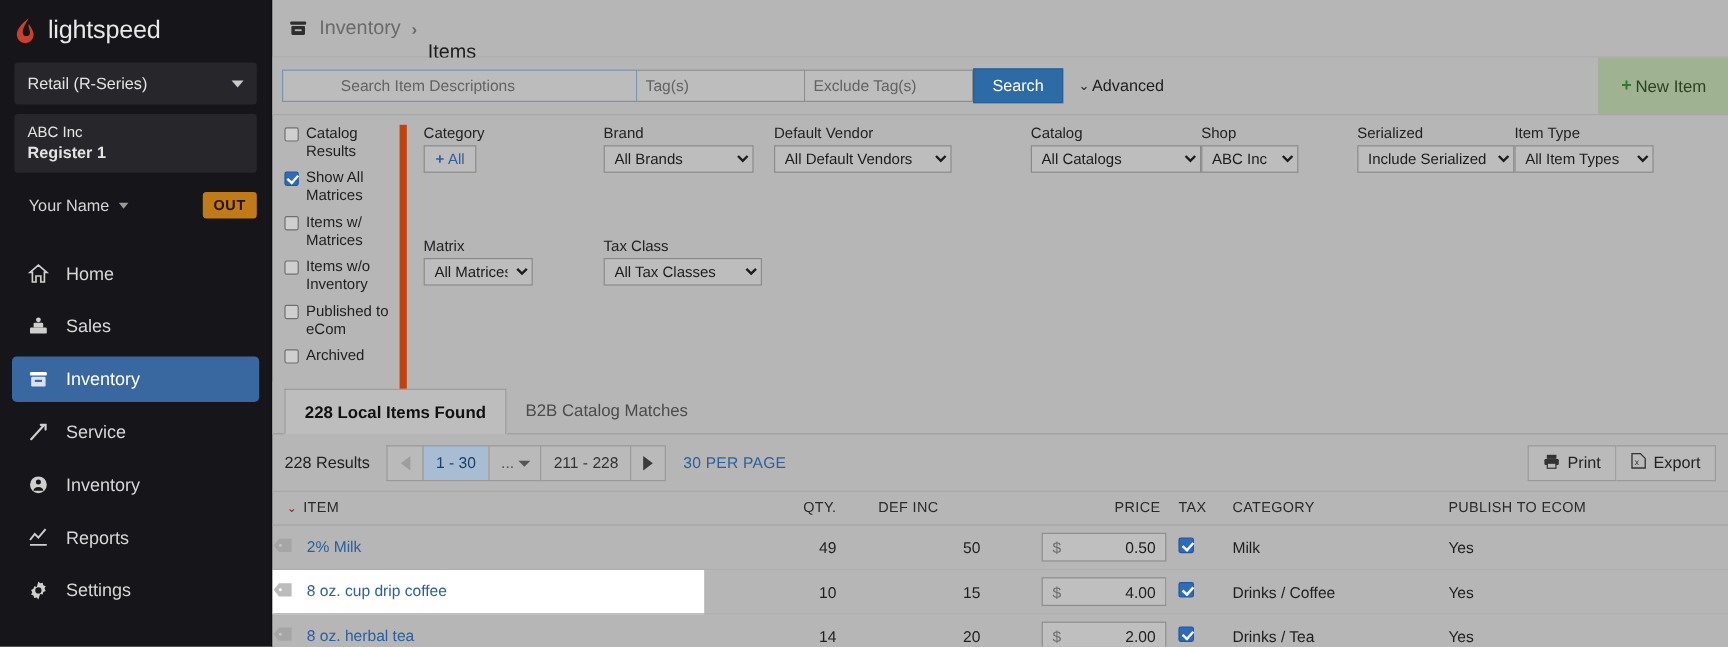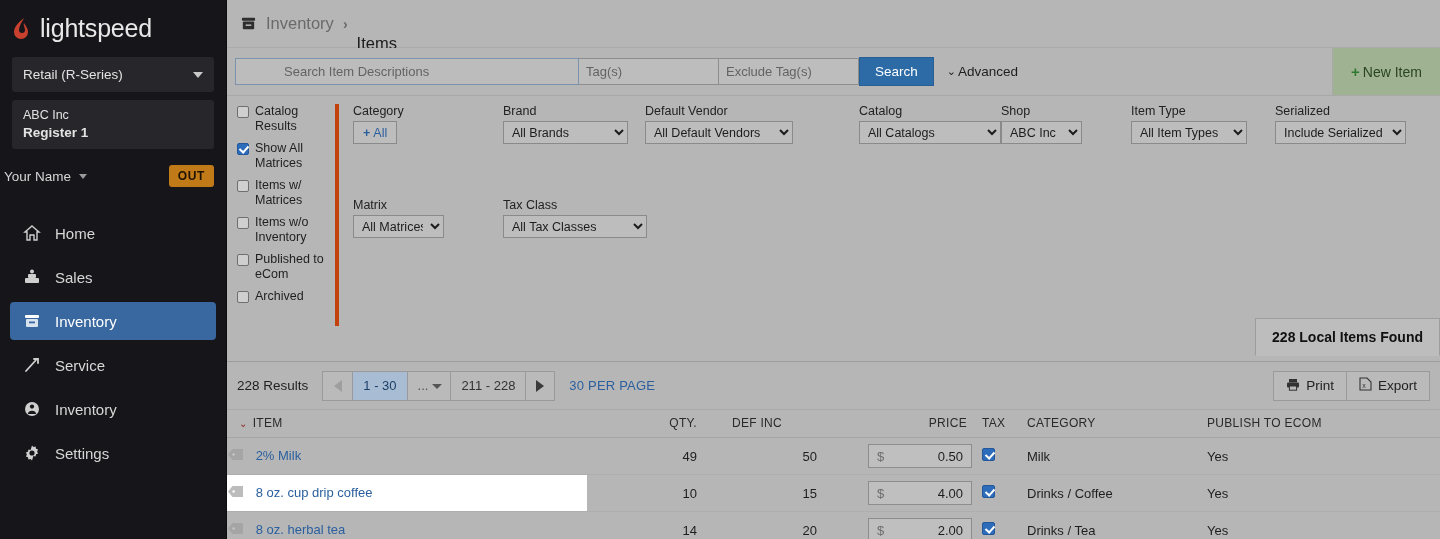--- a/index.html
+++ b/index.html
@@ -14,21 +14,21 @@
   
   .sidebar {
     width: 227px; height: 539px;
     background: #16161a;
     flex: 0 0 227px;
     position: relative;
     border-right: 1px solid #0c0c0e;
   }
   .brand { display: flex; align-items: center; gap: 7px; padding: 14px 0 12px 13px; }
   .brand-mark { width: 20px; height: 24px; position: relative; display:block; }
-  .brand-name { color: #e8e8e8; font-size: 25px; letter-spacing: -.2px; text-align: center; }
+  .brand-name { color: #e8e8e8; font-size: 21px; letter-spacing: -.2px; text-align: center; }
 
   .select-box {
     margin: 2px 12px 0 12px;
     background: #26262b;
     border-radius: 3px;
     height: 35px;
     display: flex; align-items: center; justify-content: space-between;
     padding: 0 11px;
     color: #e3e3e3; font-size: 13.5px;
   }
@@ -42,21 +42,21 @@
     margin: 8px 12px 0 12px;
     background: #26262b;
     border-radius: 3px;
     padding: 8px 11px 9px 11px;
     color: #e3e3e3;
   }
   .shop-line1 { font-size: 12.5px; margin-bottom: 3px; }
   .shop-line2 { font-size: 13.5px; font-weight: bold; }
 
   .user-row {
-    margin: 13px 12px 0 4px;
+    margin: 13px 12px 0 24px;
     height: 28px;
     display: flex; align-items: center; justify-content: space-between;
   }
   .user-name { color: #d6d6d6; font-size: 13.5px; display:flex; align-items:center; gap:8px; }
   .caret-sm {
     width: 0; height: 0;
     border-left: 4px solid transparent;
     border-right: 4px solid transparent;
     border-top: 5px solid #9a9a9a;
   }
@@ -99,21 +99,21 @@
     position: relative;
   }
   .si-wrap { display:flex; align-items:center; padding-left: 8px; }
   .inp {
     height: 27px; border: 1px solid #8e8e8e; background: #bdbdbd;
     font-size: 13px; color: #2d2d2d; padding: 0 7px;
     font-family: "Liberation Sans", sans-serif;
     outline: none;
   }
   .inp::placeholder { color: #636363; }
-  .inp-main { width: 344px; border: 1px solid #7b93ad; background:#bcbcbc;padding-left:48px; }
+  .inp-main { width: 296px; border: 1px solid #7b93ad; background:#bcbcbc;padding-left:48px; }
   .inp-tag { width: 140px; border-left: none; }
   .btn-search {
     height: 29px; background: #2c6ba6; color: #fff;
     border: 1px solid #275f94;
     font-size: 13.5px; padding: 0 15px; cursor: pointer;
     font-family: "Liberation Sans", sans-serif;
   }
   .adv {
     color: #1d1d1d; font-size: 13.5px; margin-left: 13px;
     display: flex; align-items: center; gap: 2px;
@@ -123,21 +123,21 @@
     position: absolute; right: 0; top: 0; bottom: 0; width: 108px;
     background: #9fb292; color: #2a4420; font-size: 14px;
     display: flex; align-items: center; justify-content: center; gap: 3px;
     border-left: 1px solid #a8a8a8;
   }
   .plus-g { color: #2f7a2f; font-weight: bold; font-size: 15px; }
 
   
   .filters { display: flex; padding: 8px 0 0 0; height: 222px; }
   .fcol-checks {
-    width: 112px; padding-left: 10px; border-right: 4px solid #c2410c; height: 222px;
+    width: 112px; padding-left: 10px; border-right: 6px solid #c2410c; height: 222px;
   }
   .chk-row { display: flex; align-items: flex-start; gap: 6px; margin-bottom: 8px; }
   .chk {
     width: 12px; height: 12px; border: 1px solid #6f6f6f; background: #cfcfcf;
     flex: 0 0 12px; margin-top: 2px; border-radius: 2px;
   }
   .chk.on { background: #2d6cbb; border-color: #23579a; position: relative; }
   .chk.on::after {
     content: ""; position: absolute; left: 3px; top: 0px;
     width: 4px; height: 7px; border: solid #fff; border-width: 0 2px 2px 0;
@@ -160,21 +160,20 @@
     display: inline-flex; align-items: center; gap: 3px;
     font-family: "Liberation Sans", sans-serif;
   }
   .plus-b { color: #2b5f9e; font-weight: bold; }
 
   
   .tabs {
     display: flex; align-items: flex-end; height: 44px;
     border-bottom: 1px solid #9d9d9d; padding-left: 10px;
     background: #b6b6b6;
-    flex-direction: column;
   }
   .tab {
     height: 38px; display: flex; align-items: center; padding: 0 16px;
     font-size: 14px; color: #4b4b4b;
   }
   .tab.active {
     background: #bdbdbd; color: #111; font-weight: bold;
     border: 1px solid #9d9d9d; border-bottom: 1px solid #bdbdbd;
     margin-bottom: -1px;
   }
@@ -317,20 +316,29 @@
       </div>
       <div class="nav-item">
         <span class="nav-icon">
           <svg width="18" height="18" viewBox="0 0 18 18">
               <circle cx="9" cy="9" r="7" fill="#cfcfcf"></circle>
               <circle cx="9" cy="6.6" r="2.1" fill="#16161a"></circle>
               <path d="M4.8 14 a4.3 4 0 0 1 8.4 0z" fill="#16161a"></path>
             </svg>
         </span>
         <span>Inventory</span>
+      </div>
+      <div class="nav-item">
+        <span class="nav-icon">
+          <svg width="18" height="18" viewBox="0 0 18 18">
+              <path d="M2 11 L6 6 L9 9 L15 2" stroke="#cfcfcf" stroke-width="1.6" fill="none"></path>
+              <path d="M2 15 L16 15" stroke="#cfcfcf" stroke-width="1.4"></path>
+            </svg>
+        </span>
+        <span>Reports</span>
       </div>
       <div class="nav-item">
         <span class="nav-icon">
           <svg width="18" height="18" viewBox="0 0 18 18">
             <path d="M9 1.5 l1.4 1.6 2.1-.5 .6 2.1 2 .9-1 1.9 1 1.9-2 .9-.6 2.1-2.1-.5L9 16.5 7.6 14.9l-2.1 .5-.6-2.1-2-.9 1-1.9-1-1.9 2-.9 .6-2.1 2.1 .5z" fill="#cfcfcf"></path>
             <circle cx="9" cy="9" r="2.6" fill="#16161a"></circle>
           </svg>
         </span>
         <span>Settings</span>
       </div>
@@ -424,53 +432,54 @@
             <select class="fsel" style="width:142px">
               <option>All Catalogs</option>
             </select>
           </div>
           <div class="fitem" style="width:130px">
             <div class="flabel">Shop</div>
             <select class="fsel" style="width:81px">
               <option>ABC Inc</option>
             </select>
           </div>
+          <div class="fitem">
+            <div class="flabel">Serialized</div>
+            <select class="fsel" style="width:131px">
+              <option>Include Serialized</option>
+            </select>
+          </div>
           <div class="fitem" style="width:144px">
             <div class="flabel">Item Type</div>
             <select class="fsel" style="width:116px">
               <option>All Item Types</option>
-            </select>
-          </div>
-          <div class="fitem">
-            <div class="flabel">Serialized</div>
-            <select class="fsel" style="width:131px">
-              <option>Include Serialized</option>
             </select>
           </div>
         </div>
 
         <div class="frow" style="margin-top:54px">
           <div class="fitem" style="width:150px">
             <div class="flabel">Matrix</div>
             <select class="fsel" style="width:91px">
               <option>All Matrices</option>
             </select>
           </div>
           <div class="fitem">
             <div class="flabel">Tax Class</div>
-            <select class="fsel" style="width:144px">
+            <select class="fsel" style="width:132px">
               <option>All Tax Classes</option>
             </select>
           </div>
         </div>
       </div>
     </div>
 
     <div class="tabs">
       <div class="tab active">228 Local Items Found</div>
+      <div class="tab">B2B Catalog Matches</div>
     </div>
 
     <div class="restool">
       <span class="res-count">228 Results</span>
       <div class="pager">
         <div class="pg">
             <span class="tri-l"></span>
           </div>
         <div class="pg cur">1 - 30</div>
         <div class="pg ell">

